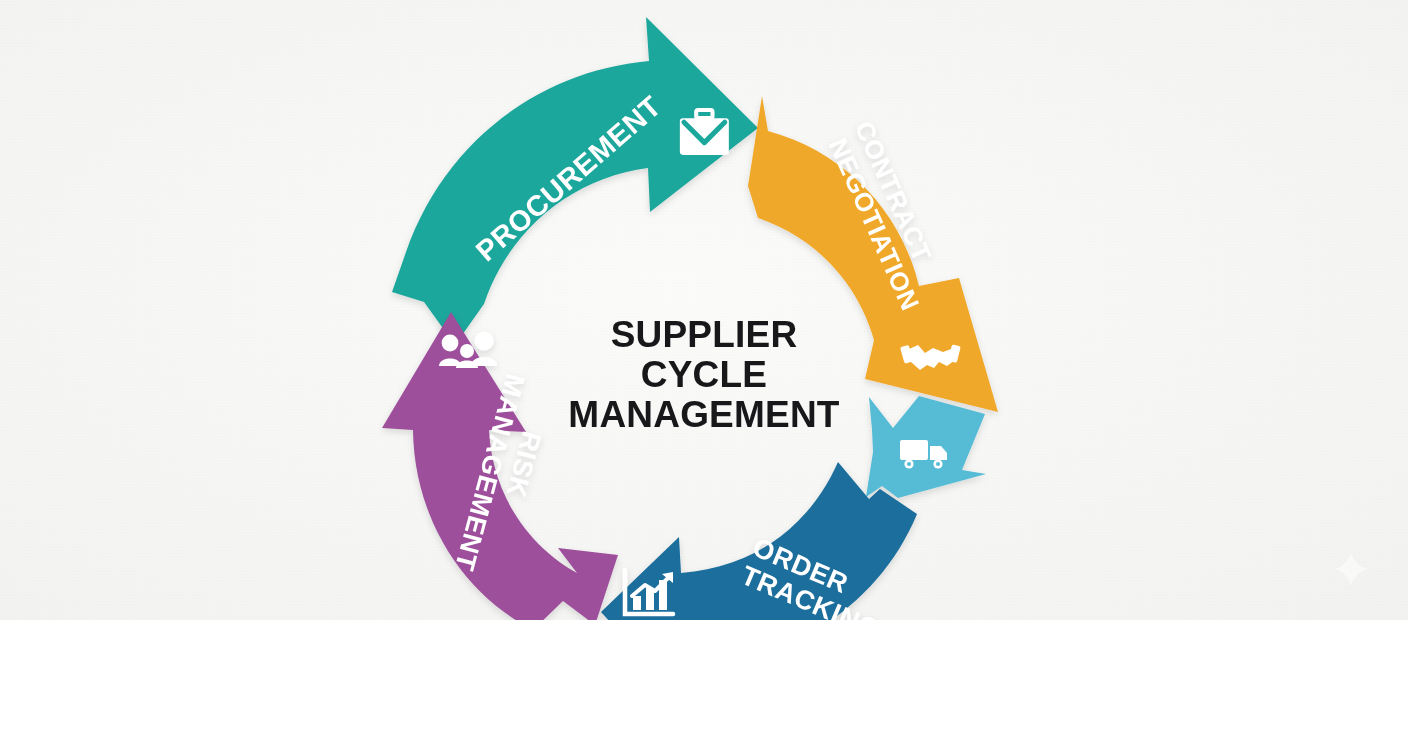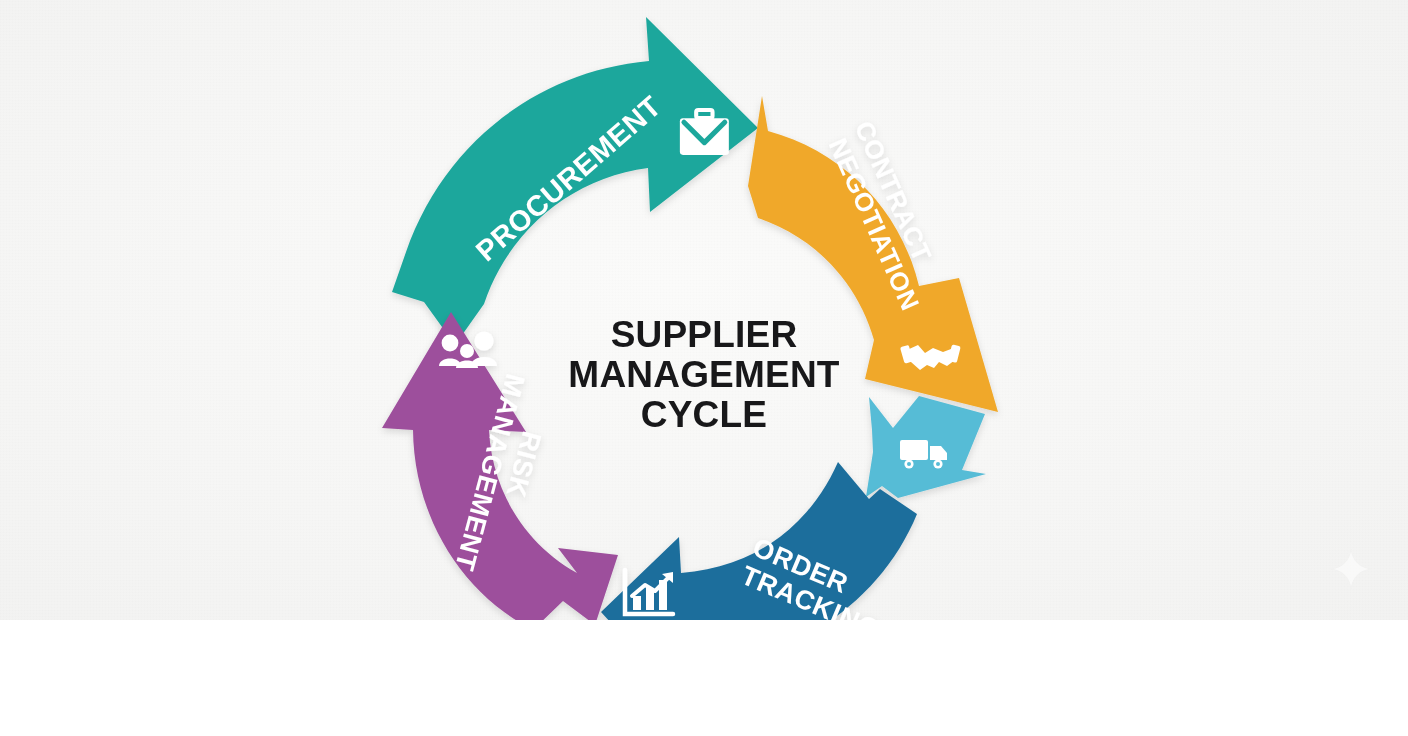--- a/index.html
+++ b/index.html
@@ -209,20 +209,20 @@
         <circle cx="43" cy="7" r="9.6" fill="#ffffff"></circle>
         <path d="M 30,32 C 30,20 56,20 56,32 Z" fill="#ffffff"></path>
         <circle cx="26" cy="17" r="7" fill="#ffffff"></circle>
         <path d="M 15,34 C 15,24 37,24 37,34 Z" fill="#ffffff"></path>
       </g>
     </g>
   </svg>
 
   <div class="center-title">
     <div>SUPPLIER</div>
+    <div>CYCLE</div>
     <div>MANAGEMENT</div>
-    <div>CYCLE</div>
   </div>
 
   <svg class="watermark" viewBox="0 0 46 46">
     <path d="M23 3 C25 15 31 21 43 23 C31 25 25 31 23 43 C21 31 15 25 3 23 C15 21 21 15 23 3 Z" fill="#ffffff" stroke="#f0f0ef" stroke-width="1"></path>
   </svg>
 </div>
 
 </body></html>

